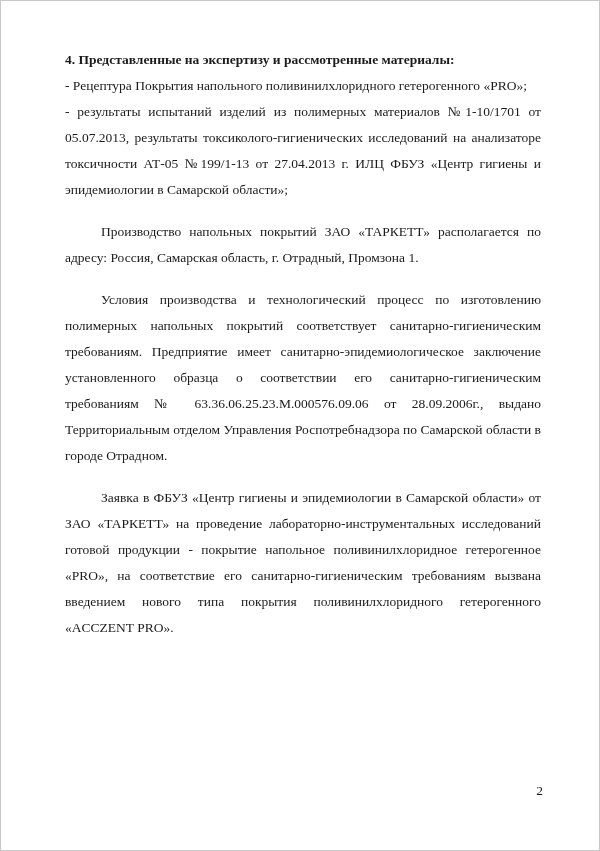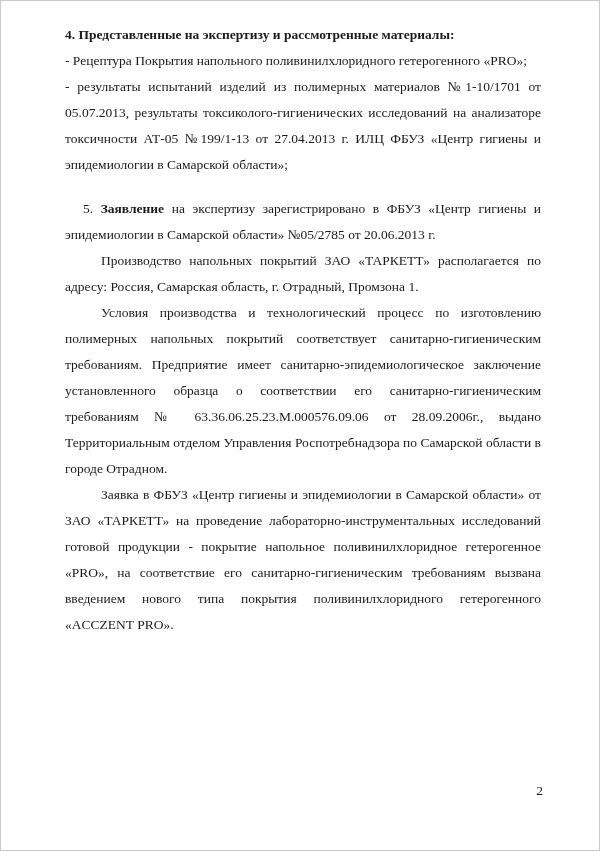--- a/index.html
+++ b/index.html
@@ -7,51 +7,50 @@
     padding: 0;
     background: #ffffff;
   }
   .page {
     position: relative;
     width: 600px;
     height: 851px;
     box-sizing: border-box;
     background: #ffffff;
     border: 1px solid #c9c9c9;
-    padding: 21px 58px 0 64px;
+    padding: 46px 58px 0 64px;
     font-family: "Liberation Serif", "DejaVu Serif", serif;
     font-size: 13.5px;
     line-height: 26px;
     color: #1b1b1b;
     overflow: hidden;
   }
   .doc-body p.para {
     margin: 0;
     text-align: justify;
     text-align-last: left;
   }
   .doc-body p.para.space-before { margin-top: 18px; }
   .doc-body p.para.indent-small  { text-indent: 18px; }
-  .doc-body p.para.indent-normal { text-indent: 36px; }
+  .doc-body p.para.indent-normal { text-indent: 36px; margin-top: 16px; }
   .doc-body .seg-bold { font-weight: bold; }
   .page-number {
     position: absolute;
     right: 56px;
     bottom: 46px;
     font-size: 13.5px;
     color: #1b1b1b;
   }
 </style>
 </head>
 <body>
 
 <div class="page">
   <div class="doc-body">
       <p class="para"><span class="seg-bold">4. Представленные на экспертизу и рассмотренные материалы:</span></p>
       <p class="para"><span class="seg">- Рецептура Покрытия напольного поливинилхлоридного гетерогенного «PRO»;</span></p>
       <p class="para"><span class="seg">- результаты испытаний изделий из полимерных материалов №1-10/1701 от 05.07.2013, результаты токсиколого-гигиенических исследований на анализаторе токсичности АТ-05 №199/1-13 от 27.04.2013 г. ИЛЦ ФБУЗ «Центр гигиены и эпидемиологии в Самарской области»;</span></p>
-      <p class="para indent-small space-before"><span class="seg">5. </span><span class="seg-bold">Заявление</span><span class="seg"> на экспертизу зарегистрировано в ФБУЗ «Центр гигиены и эпидемиологии в Самарской области» №05/2785 от 20.06.2013 г.</span></p>
       <p class="para indent-normal"><span class="seg">Производство напольных покрытий ЗАО «ТАРКЕТТ» располагается по адресу: Россия, Самарская область, г. Отрадный, Промзона 1.</span></p>
       <p class="para indent-normal"><span class="seg">Условия производства и технологический процесс по изготовлению полимерных напольных покрытий соответствует санитарно-гигиеническим требованиям. Предприятие имеет санитарно-эпидемиологическое заключение установленного образца о соответствии его санитарно-гигиеническим требованиям № 63.36.06.25.23.М.000576.09.06 от 28.09.2006г., выдано Территориальным отделом Управления Роспотребнадзора по Самарской области в городе Отрадном.</span></p>
       <p class="para indent-normal"><span class="seg">Заявка в ФБУЗ «Центр гигиены и эпидемиологии в Самарской области» от ЗАО «ТАРКЕТТ» на проведение лабораторно-инструментальных исследований готовой продукции - покрытие напольное поливинилхлоридное гетерогенное «PRO», на соответствие его санитарно-гигиеническим требованиям вызвана введением нового типа покрытия поливинилхлоридного гетерогенного «ACCZENT PRO».</span></p>
     </div>
   <div class="page-number">2</div>
 </div>
 
 </body></html>

